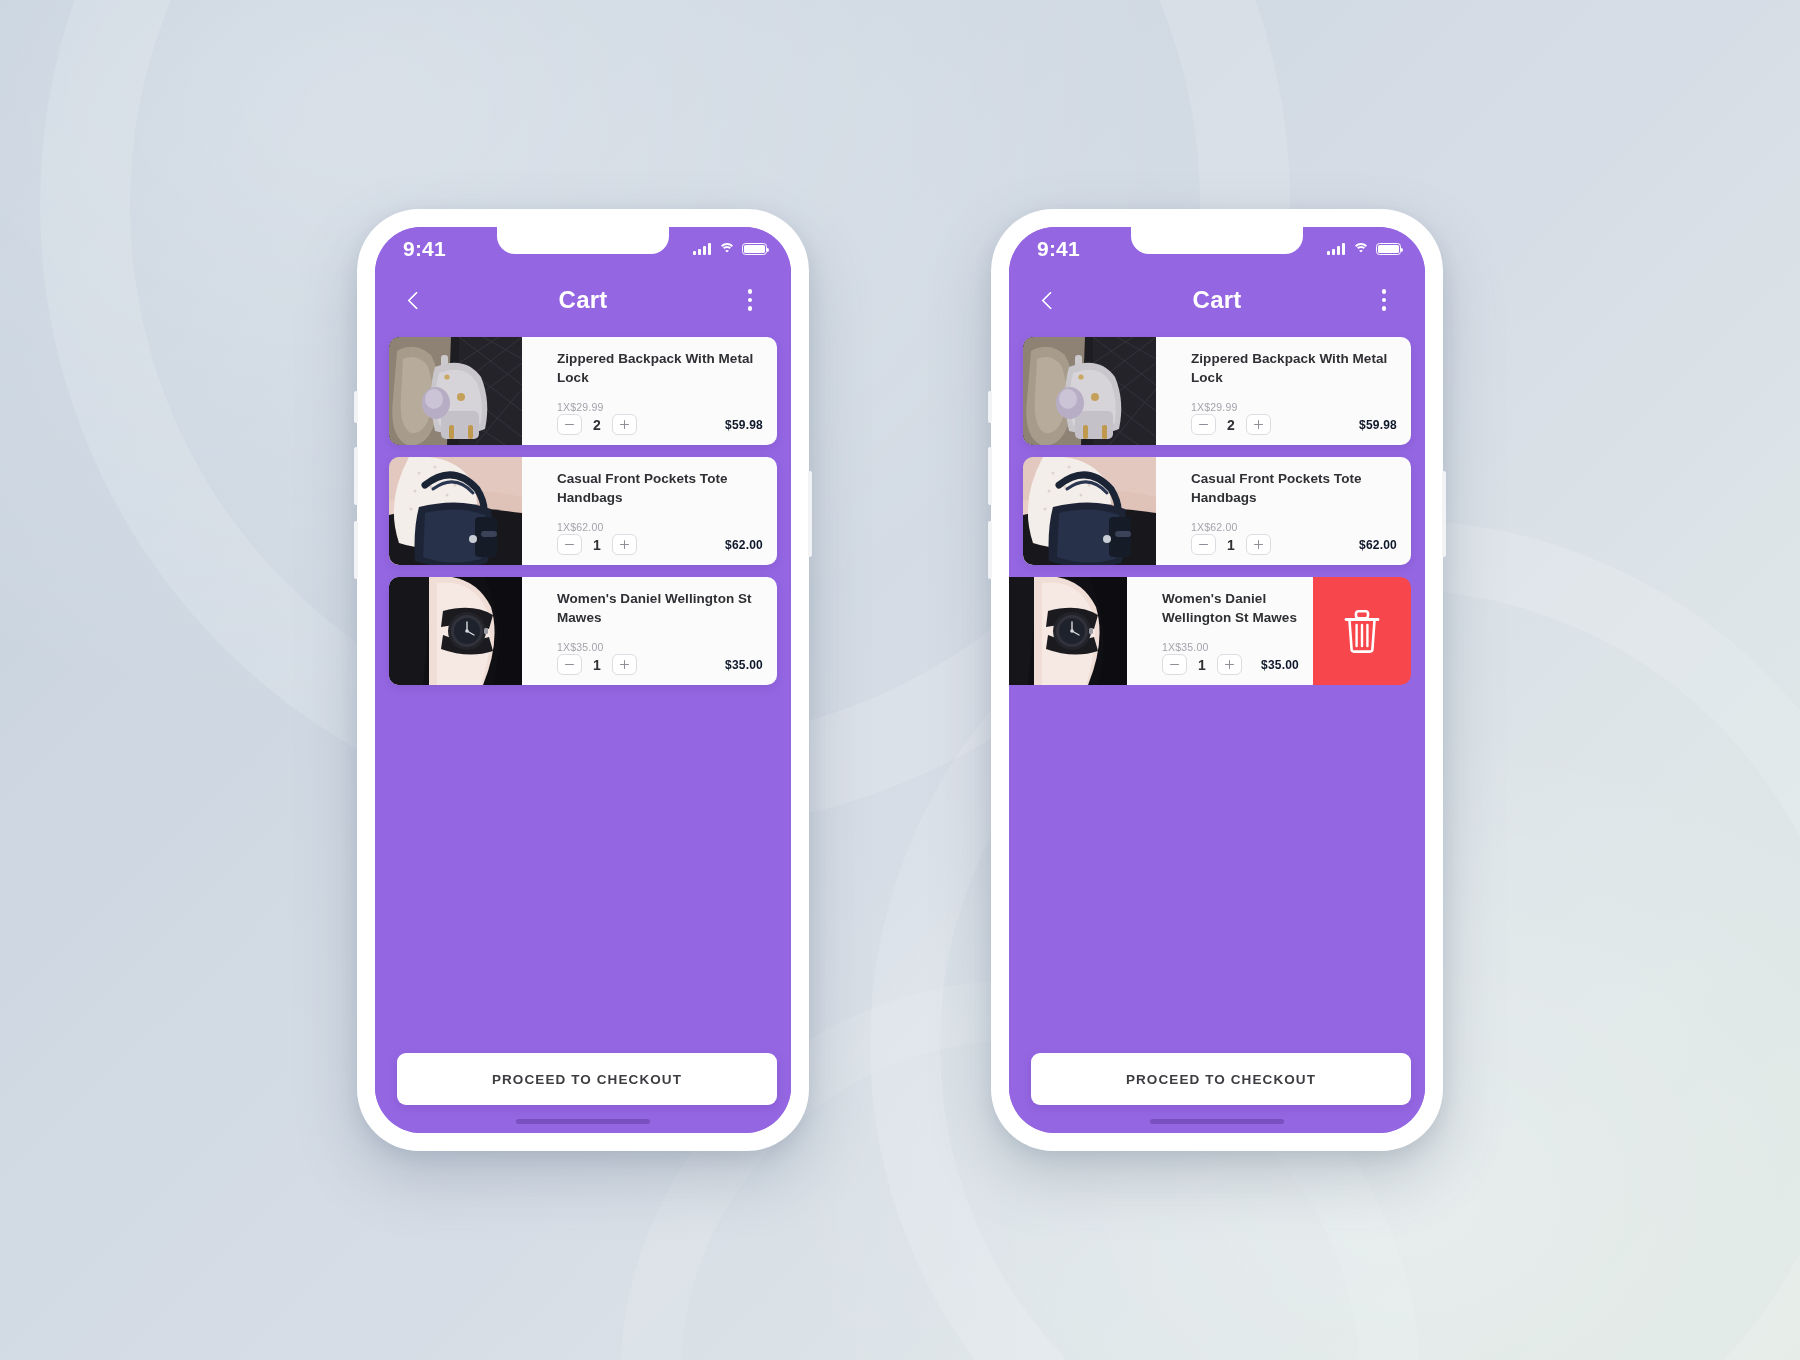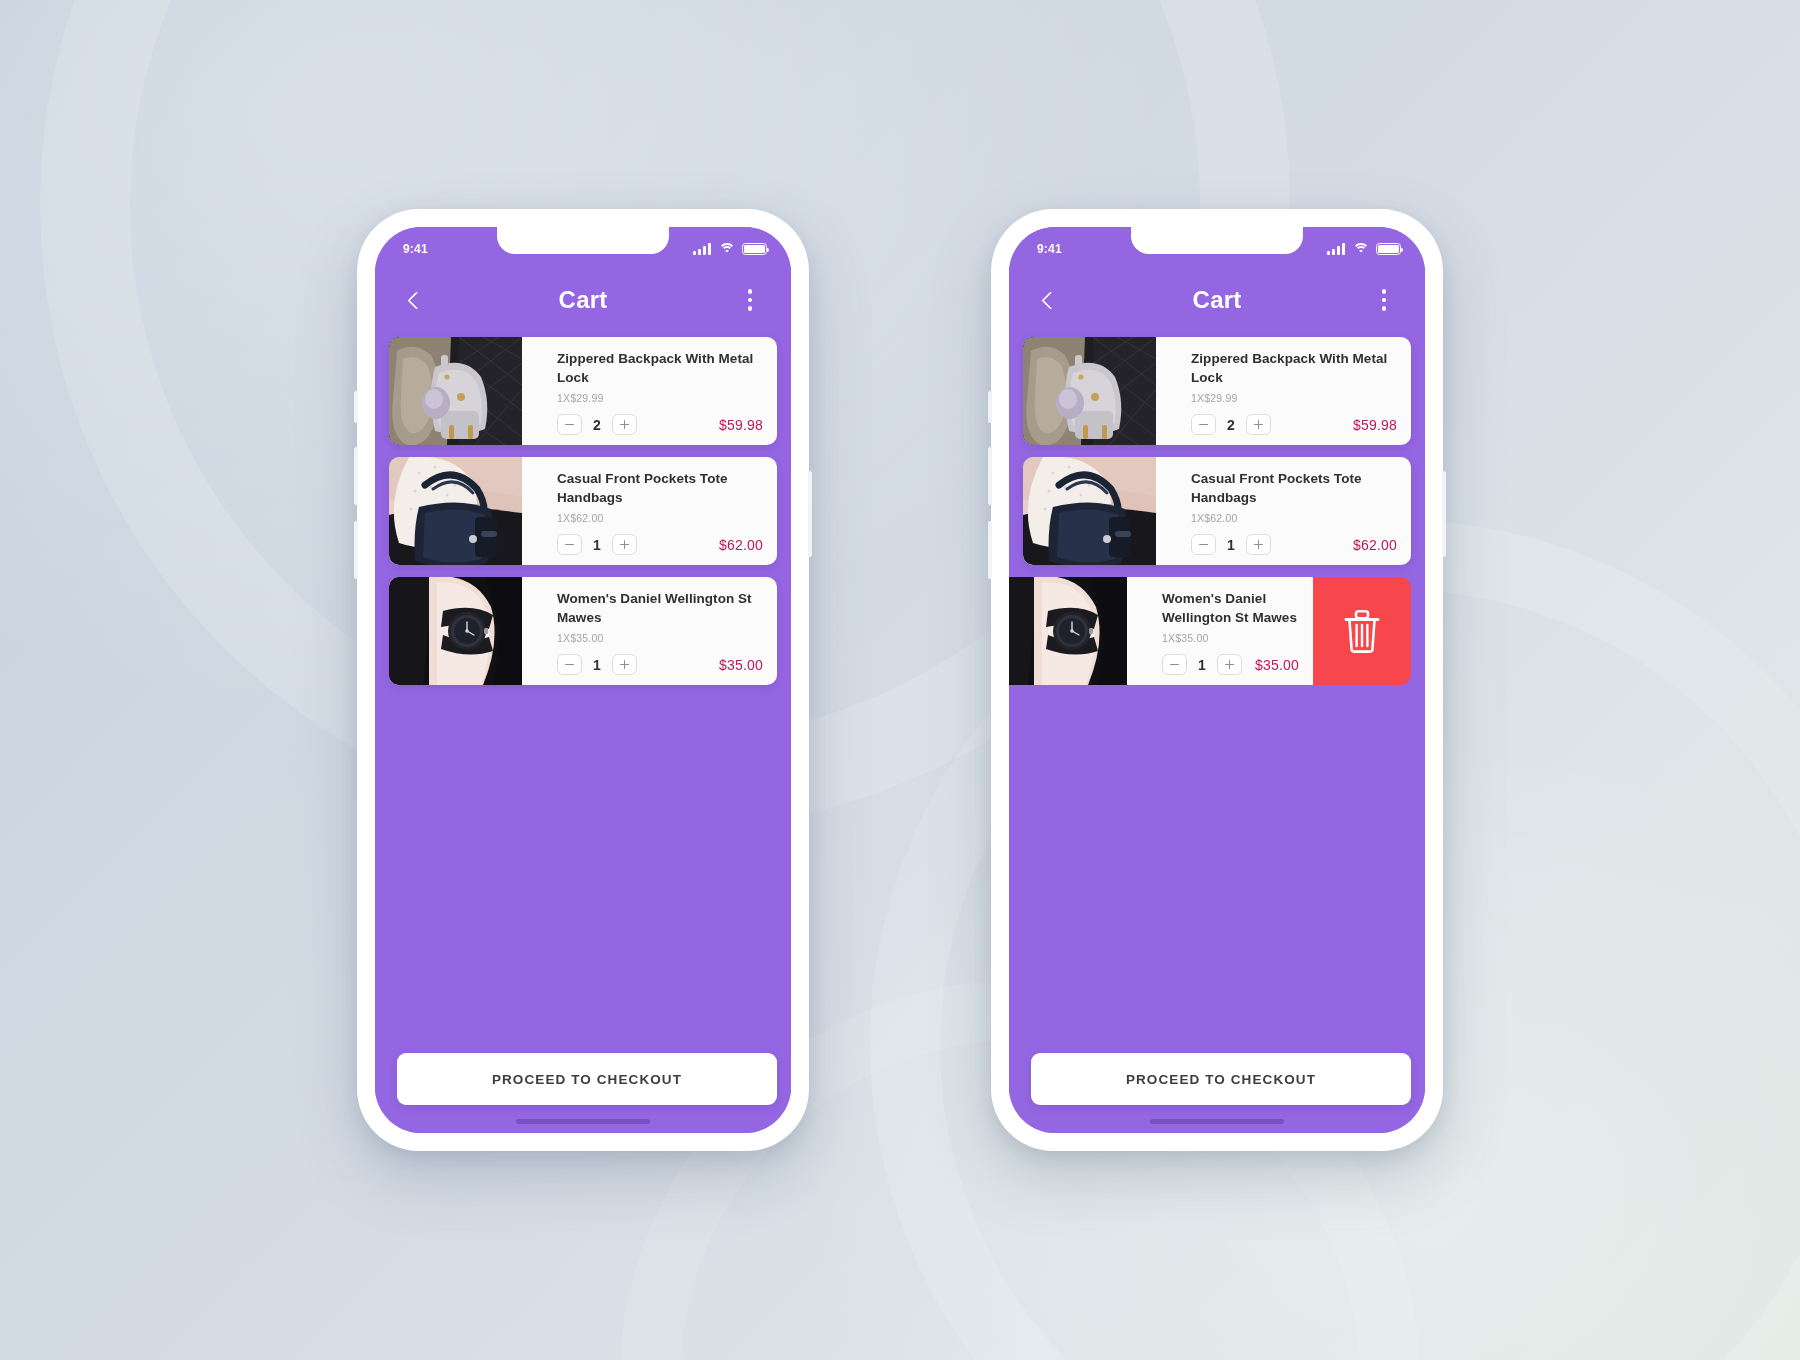--- a/index.html
+++ b/index.html
@@ -42,21 +42,21 @@
 
   
   .notch { position: absolute; top: 0; left: 50%; transform: translateX(-50%);
            width: 172px; height: 27px; background: #ffffff;
            border-bottom-left-radius: 18px; border-bottom-right-radius: 18px; z-index: 6; }
 
   
   .statusbar { position: relative; z-index: 5; height: 44px; display: flex;
                align-items: center; justify-content: space-between;
                padding: 0 24px 0 28px; color: #fff; }
-  .clock { font-size: 12px; font-weight: 700; letter-spacing: .2px; }
+  .clock { font-size: 21px; font-weight: 700; letter-spacing: .2px; }
   .status-right { display: flex; align-items: center; gap: 7px; }
   .signal { display: flex; align-items: flex-end; gap: 2px; height: 12px; }
   .signal i { display: block; width: 3px; background: #fff; border-radius: 1px; }
   .signal i:nth-child(1){height:4px}.signal i:nth-child(2){height:6.5px}
   .signal i:nth-child(3){height:9px}.signal i:nth-child(4){height:12px}
   .wifi { width: 17px; height: 13px; position: relative; }
   .wifi span { position: absolute; left: 50%; transform: translateX(-50%);
                border: 2px solid #fff; border-bottom-color: transparent;
                border-left-color: transparent; border-right-color: transparent;
                border-radius: 50%; }
@@ -86,33 +86,33 @@
                display: flex; flex-direction: column; gap: 12px; }
   .cart-row { position: relative; display: flex; }
   .card { display: flex; width: 100%; background: #fbfbfc; border-radius: 10px;
           overflow: hidden; box-shadow: 0 3px 9px rgba(60,30,110,.12); gap: 19px; }
   .thumb { width: 133px; min-width: 133px; height: 108px; position: relative;
            border-radius: 10px 0 0 10px; overflow: hidden; background: #2a2a2f; }
   .thumb svg { display:block; width:100%; height:100%; }
   .card-body { flex: 1; padding: 13px 14px 10px 16px; display: flex; flex-direction: column; }
   .p-title { font-size: 13.5px; font-weight: 700; color: #2f3033; line-height: 1.38;
              letter-spacing: .05px; }
-  .p-unit { font-size: 10.5px; color: #a3a3ab; margin-top: 5px; letter-spacing: .2px; }
+  .p-unit { font-size: 10.5px; color: #a3a3ab; margin-top: 14px; letter-spacing: .2px; }
   .p-row { margin-top: auto; display: flex; align-items: center; gap: 10px; }
   .step-btn { width: 25px; height: 21px; border: 1.3px solid #dcdce2; border-radius: 6px;
               background: #fff; display: flex; align-items: center; justify-content: center;
               cursor: pointer; }
   .step-btn .bar-h { width: 9px; height: 1.6px; background: #8e8e98; border-radius: 1px; }
   .step-btn .plus { position: relative; width: 9px; height: 9px; }
   .step-btn .plus::before, .step-btn .plus::after { content:""; position:absolute; background:#8e8e98;
               border-radius:1px; }
   .step-btn .plus::before { left:0; top:3.7px; width:9px; height:1.6px; }
   .step-btn .plus::after  { top:0; left:3.7px; height:9px; width:1.6px; }
   .qty { font-size: 14px; font-weight: 700; color: #2f3033; min-width: 10px; text-align:center; }
-  .p-price { margin-left: auto; font-size: 14px; font-weight: 400; color: #be185d; letter-spacing:.2px; }
+  .p-price { margin-left: auto; font-size: 12px; font-weight: 700; color: #0f172a; letter-spacing:.2px; }
 
   
   .row-swiped .card { border-radius: 10px 0 0 10px; width: 100%; }
   .row-swiped { border-radius: 10px; overflow: hidden; }
   .del-panel { width: 98px; min-width: 98px; background: #f8464d;
                display: flex; align-items: center; justify-content: center;
                border-radius: 0 10px 10px 0; cursor: pointer; }
   .row-swiped .thumb { border-radius: 0; }
   .row-swiped { margin-left: -29px; width: calc(100% + 29px); }
 

